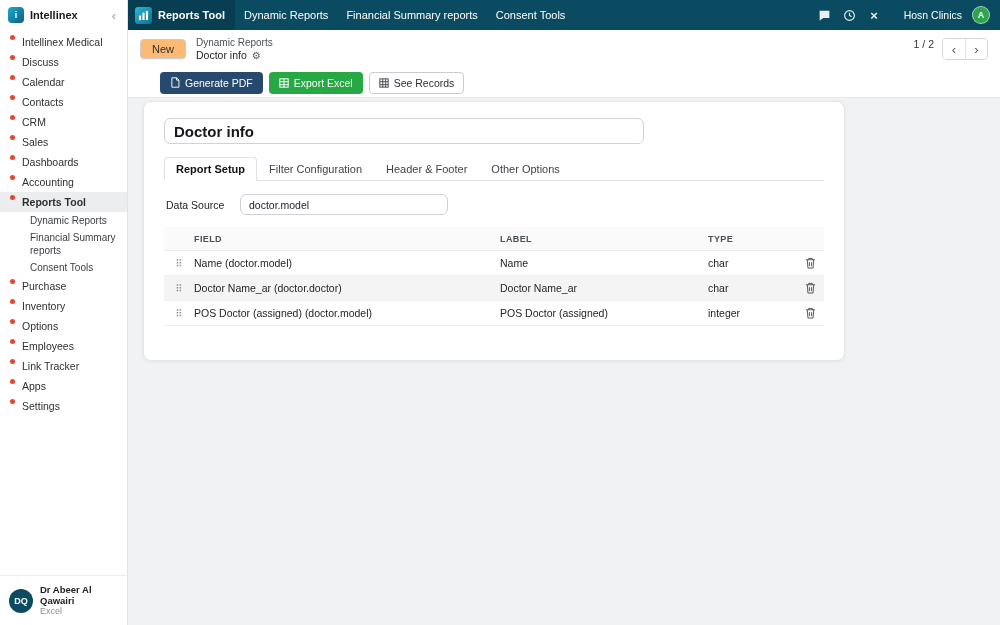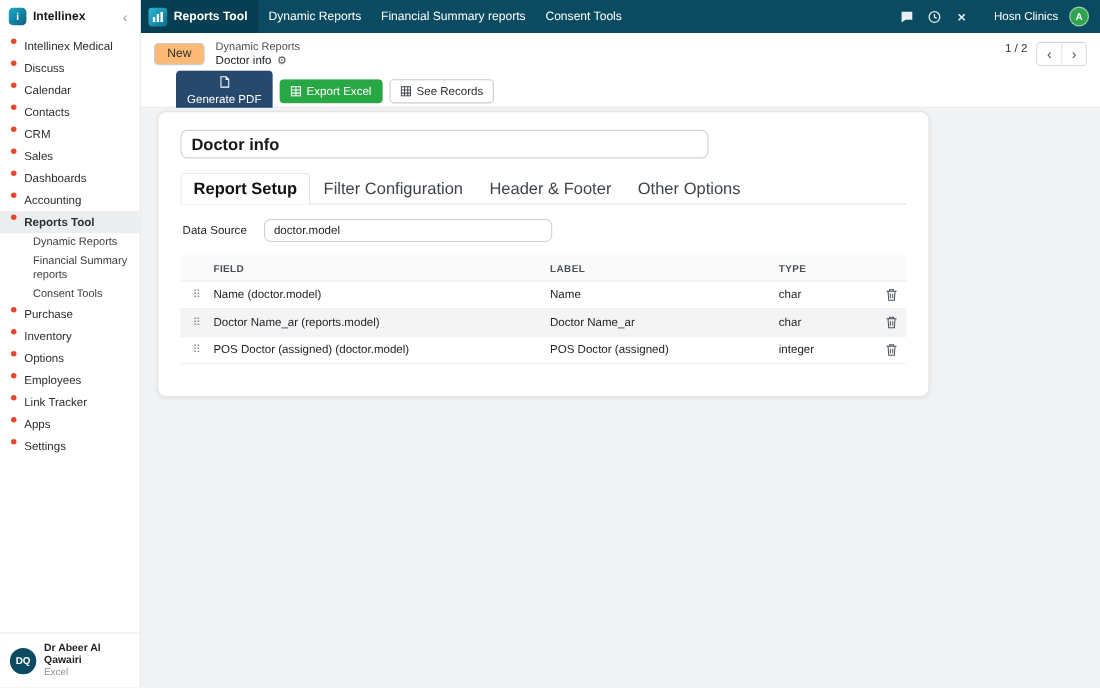--- a/index.html
+++ b/index.html
@@ -59,37 +59,37 @@
   .pager-buttons { display:flex; border:1px solid #d4d7da; border-radius:4px; overflow:hidden; background:#fff; }
   .pager-btn { width:22px; height:20px; display:flex; align-items:center; justify-content:center;
     font-size:13px; color:#555; cursor:pointer; background:#fff; }
   .pager-btn + .pager-btn { border-left:1px solid #e3e4e6; }
 
   
   .action-band { position:absolute; left:128px; right:0; top:68px; height:30px; background:#fff;
     border-bottom:1px solid #e8e8e8; display:flex; align-items:center; gap:6px; padding:0 12px 0 32px; }
   .btn { display:inline-flex; align-items:center; gap:5px; font-size:10.5px; border-radius:4px;
     padding:4px 9px; cursor:pointer; border:1px solid transparent; font-family:inherit; line-height:12px; }
-  .btn-pdf { background:#27496d; color:#fff;flex-direction:column; }
+  .btn-pdf { background:#27496d; color:#fff; }
   .btn-excel { background:#28a745; color:#fff; }
   .btn-records { background:#fff; color:#2d2f33; border-color:#c9ccd0; }
 
   
   .main { position:absolute; left:128px; right:0; top:98px; bottom:0; background:#f1f2f4; overflow:auto; }
   .card { margin:3px 0 20px 15px; width:702px; background:#fff; border:1px solid #e4e5e7; border-radius:8px;
     box-shadow:0 1px 4px rgba(0,0,0,.06); padding:16px 20px 18px; min-height:260px; }
   .title-input { width:480px; height:26px; border:1px solid #cfd2d6; border-radius:6px; padding:2px 9px;
     font-size:15px; font-weight:700; color:#16181b; font-family:inherit; outline:none; display:block; }
   .tabs { display:flex; margin-top:13px; border-bottom:1px solid #dee2e6; }
-  .tab { padding:5px 11px; font-size:15px; color:#3f444a; cursor:pointer; border:1px solid transparent;
+  .tab { padding:5px 11px; font-size:11px; color:#3f444a; cursor:pointer; border:1px solid transparent;
     border-radius:4px 4px 0 0; margin-bottom:-1px; }
   .tab.active { background:#fff; border-color:#dee2e6 #dee2e6 #fff; font-weight:700; color:#111; }
   .datasource { display:flex; align-items:center; margin-top:13px; gap:12px; padding-left:2px; }
   .ds-label { font-size:10.5px; color:#212529; width:62px; }
-  .ds-input { width:262px; height:21px; border:1px solid #cfd2d6; border-radius:6px; padding:1px 8px;
+  .ds-input { width:208px; height:21px; border:1px solid #cfd2d6; border-radius:6px; padding:1px 8px;
     font-size:10.5px; color:#212529; font-family:inherit; outline:none; }
   .table { margin-top:12px; }
   .trow { display:grid; grid-template-columns:30px 1fr 208px 88px 28px; align-items:center;
     min-height:25px; border-bottom:1px solid #f0f0f1; font-size:10.5px; color:#212529; }
   .trow.thead { min-height:24px; background:#fafafb; border-bottom:1px solid #ececee; }
   .trow.striped { background:#f4f4f5; }
   .th { font-size:9px; letter-spacing:.4px; color:#4a4f55; font-weight:700; }
   .handle { color:#8a8f98; font-size:10px; text-align:center; cursor:grab; }
   .cell { padding-right:6px; }
   .trash { display:flex; justify-content:center; align-items:center; cursor:pointer; color:#495057; }
@@ -295,21 +295,21 @@
         <span class="cell">char</span>
         <span class="trash">
           <svg width="11" height="12" viewBox="0 0 12 13" fill="none" stroke="currentColor" stroke-width="1">
               <path d="M1 3h10M4 3V1.5h4V3M2.5 3l.7 9h5.6l.7-9M4.8 5.5v4.5M7.2 5.5v4.5"></path>
             </svg>
         </span>
       </div>
 
       <div class="trow striped">
         <span class="handle">⠿</span>
-        <span class="cell">Doctor Name_ar (reports.model)</span>
+        <span class="cell">Doctor Name_ar (doctor.doctor)</span>
         <span class="cell">Doctor Name_ar</span>
         <span class="cell">char</span>
         <span class="trash">
           <svg width="11" height="12" viewBox="0 0 12 13" fill="none" stroke="currentColor" stroke-width="1">
               <path d="M1 3h10M4 3V1.5h4V3M2.5 3l.7 9h5.6l.7-9M4.8 5.5v4.5M7.2 5.5v4.5"></path>
             </svg>
         </span>
       </div>
 
       <div class="trow">

